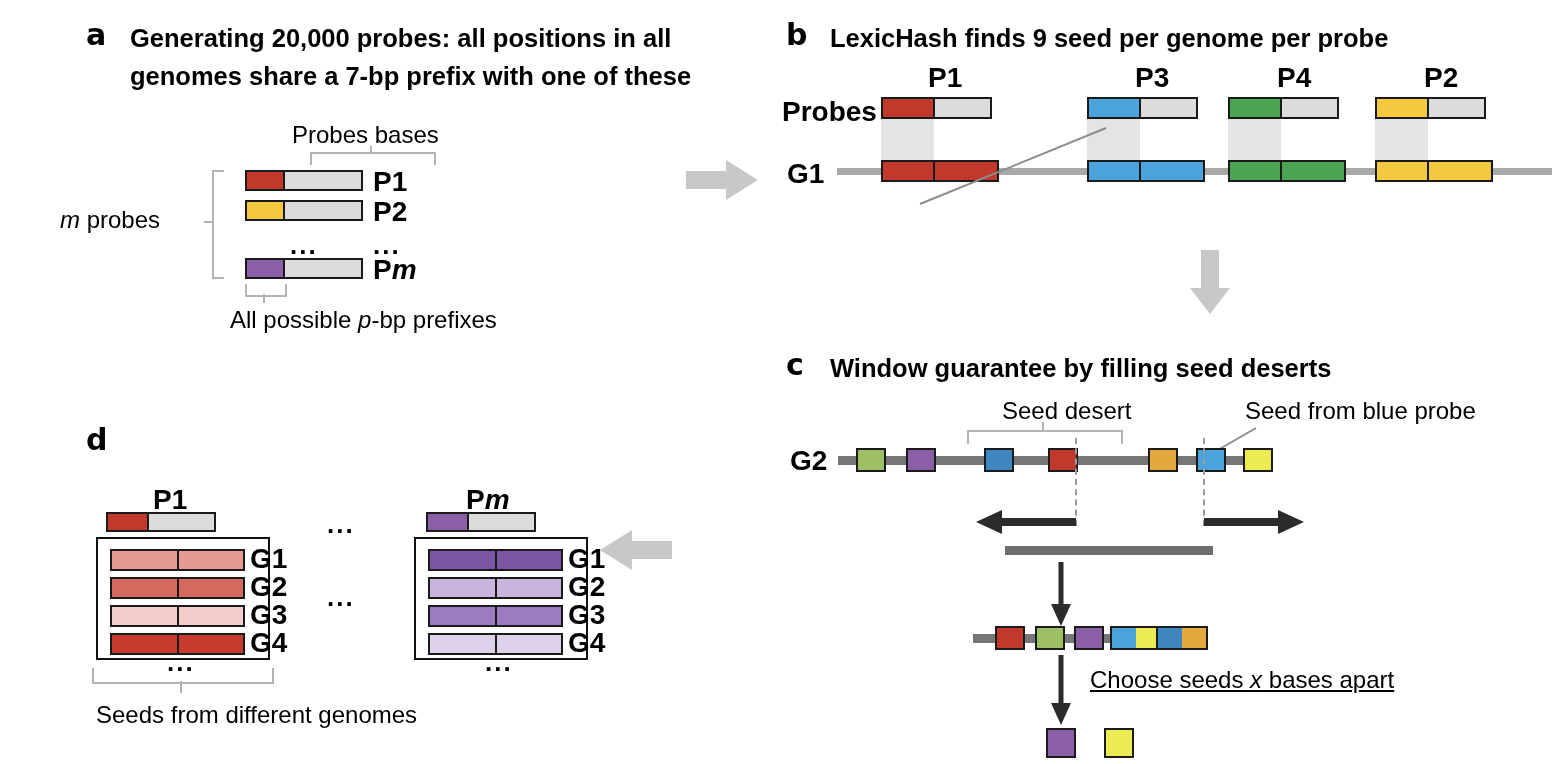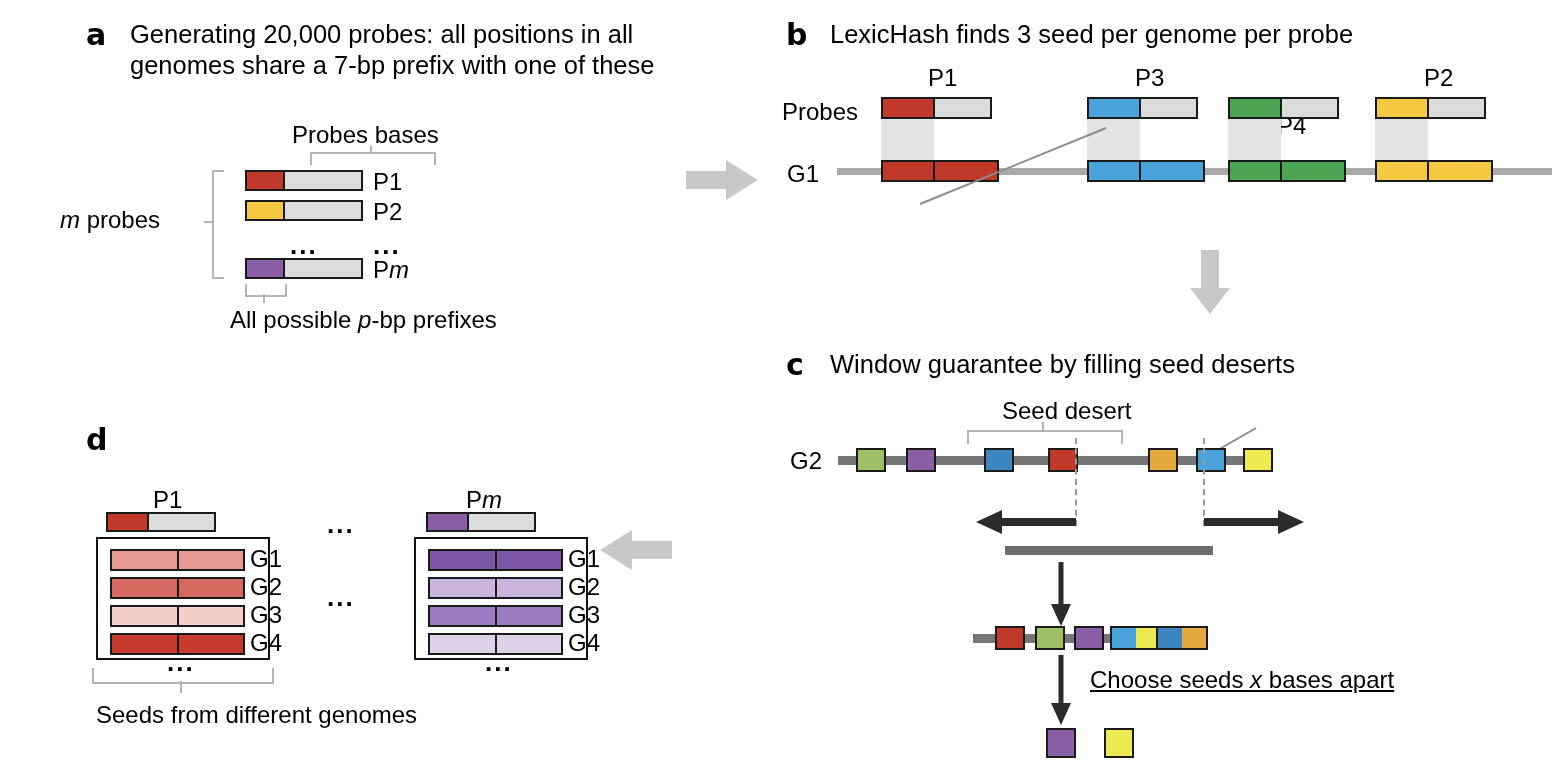--- a/index.html
+++ b/index.html
@@ -12,28 +12,28 @@
   }
   .fig{position:absolute;inset:0;}
   .abs{position:absolute;}
 
   
   .plabel{
     font-weight:bold;font-size:30px;line-height:30px;
     font-family:"DejaVu Sans","Liberation Sans",sans-serif;
   }
   .ptitle{
-    font-size:25.5px;line-height:31px;font-weight:400;
+    font-size:25.5px;line-height:38px;font-weight:700;
     white-space:pre-line;
   }
   .ital{font-style:italic;}
 
   
   .txt{font-size:24px;line-height:29px;white-space:pre-line;}
-  .lbl{font-size:24px;line-height:24px;}
+  .lbl{font-size:28px;line-height:24px;font-weight:bold;}
   .dots{font-size:26px;line-height:10px;letter-spacing:2px;font-weight:700;}
 
   
   .probe{
     box-sizing:border-box;border:2.2px solid #1a1a1a;
     background:#dcdcdc;display:flex;overflow:hidden;
   }
   .probe .pre{height:100%;border-right:2.2px solid #1a1a1a;box-sizing:border-box;}
   .probe .rest{flex:1;background:#dcdcdc;}
 
@@ -121,25 +121,25 @@
   <div class="abs tick" style="left:263px;top:294px;width:2px;height:9px;"></div>
   <div class="abs txt" style="left:230px;top:305px;"><span>All possible </span><span class="ital">p</span><span>-bp prefixes</span></div>
 
   <div class="flowarrow" style="left:686px;top:158px;">
     <svg width="74" height="44" viewBox="0 0 74 44" aria-hidden="true">
       <polygon points="0,13 40,13 40,2 72,22 40,42 40,31 0,31" fill="#C8C8C8"></polygon>
     </svg>
   </div>
 
   <div class="abs plabel" style="left:786px;top:20px;">b</div>
-  <div class="abs ptitle" style="left:830px;top:19px;width:720px;">LexicHash finds 3 seed per genome per probe</div>
+  <div class="abs ptitle" style="left:830px;top:19px;width:720px;">LexicHash finds 9 seed per genome per probe</div>
 
   <div class="abs lbl" style="left:928px;top:66px;">P1</div>
   <div class="abs lbl" style="left:1135px;top:66px;">P3</div>
-  <div class="abs lbl" style="left:1277px;top:66px;margin-top:48px;">P4</div>
+  <div class="abs lbl" style="left:1277px;top:66px;">P4</div>
   <div class="abs lbl" style="left:1424px;top:66px;">P2</div>
 
   <div class="abs lbl" style="left:782px;top:100px;">Probes</div>
   <div class="abs lbl" style="left:787px;top:162px;">G1</div>
 
   <div class="abs shade" style="left:881px;top:110px;width:53px;height:68px;"></div>
   <div class="abs shade" style="left:1087px;top:110px;width:53px;height:68px;"></div>
   <div class="abs shade" style="left:1228px;top:110px;width:53px;height:68px;"></div>
   <div class="abs shade" style="left:1375px;top:110px;width:53px;height:68px;"></div>
 
@@ -189,20 +189,21 @@
     </svg>
   </div>
 
   <div class="abs plabel" style="left:786px;top:350px;">c</div>
   <div class="abs ptitle" style="left:830px;top:349px;width:700px;">Window guarantee by filling seed deserts</div>
 
   <div class="abs txt" style="left:1002px;top:396px;">Seed desert</div>
   <div class="abs brk brk-top" style="left:967px;top:430px;width:152px;height:12px;"></div>
   <div class="abs tick" style="left:1042px;top:422px;width:2px;height:10px;"></div>
 
+  <div class="abs txt" style="left:1245px;top:396px;">Seed from blue probe</div>
   <svg class="abs" style="left:1200px;top:426px;" width="60" height="34" aria-hidden="true">
     <line x1="56" y1="2" x2="4" y2="32" stroke="#8c8c8c" stroke-width="2"></line>
   </svg>
 
   <div class="abs lbl" style="left:790px;top:449px;">G2</div>
   <div class="cline" style="left:838px;top:456px;width:430px;"></div>
   <div class="mark" style="left:856px;top:448px;background:#9CC063;"></div>
   <div class="mark" style="left:906px;top:448px;background:#8B5FA8;"></div>
   <div class="mark" style="left:984px;top:448px;background:#3E86C0;"></div>
   <div class="mark" style="left:1048px;top:448px;background:#C0392B;"></div>

